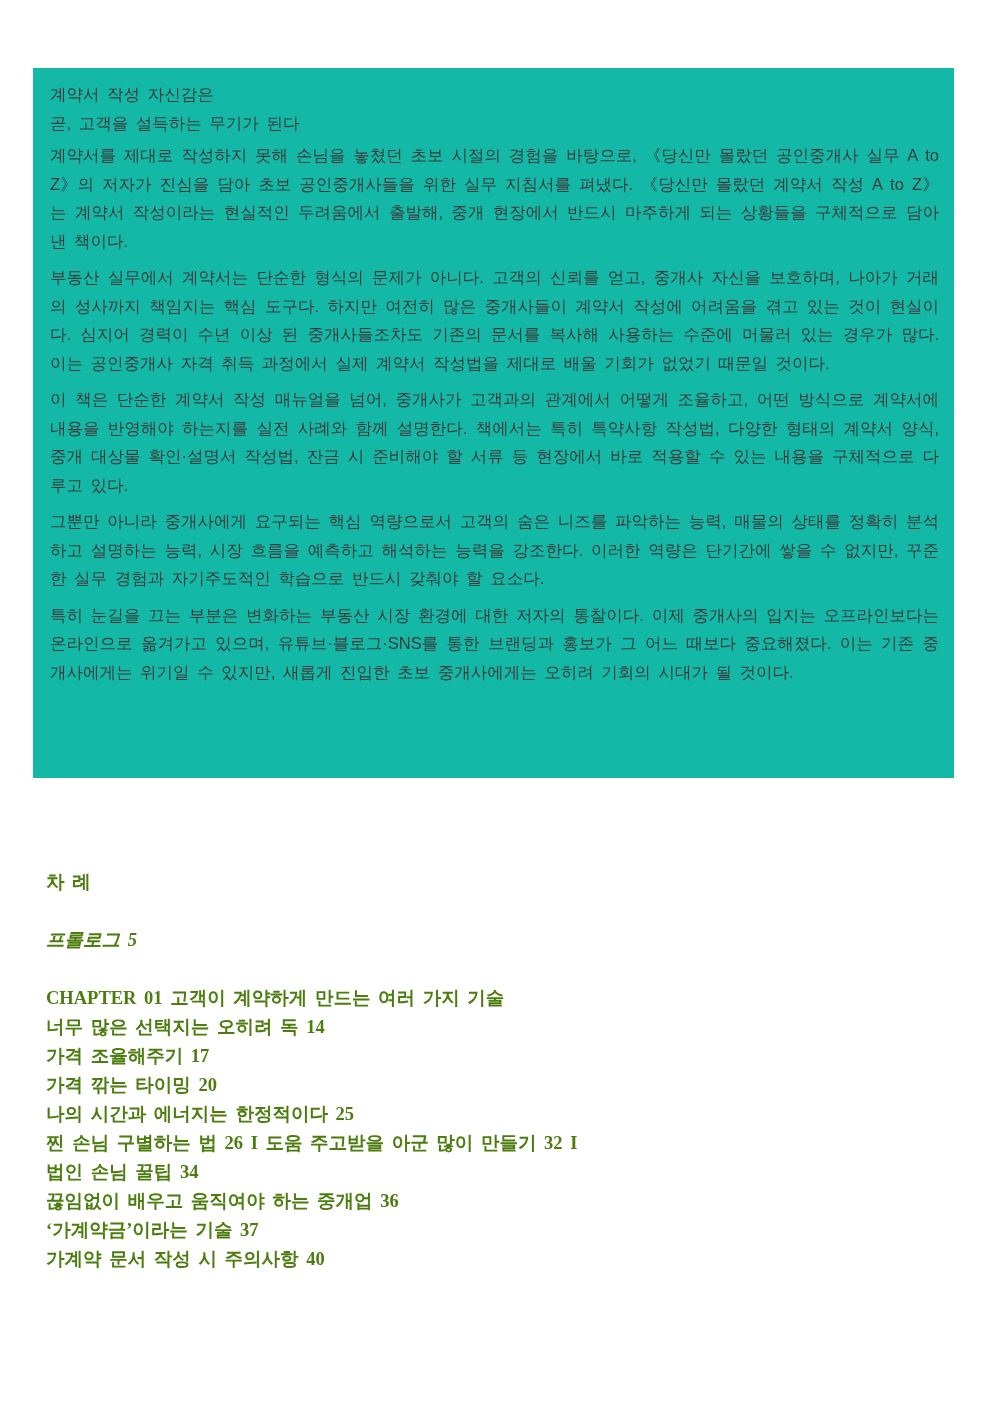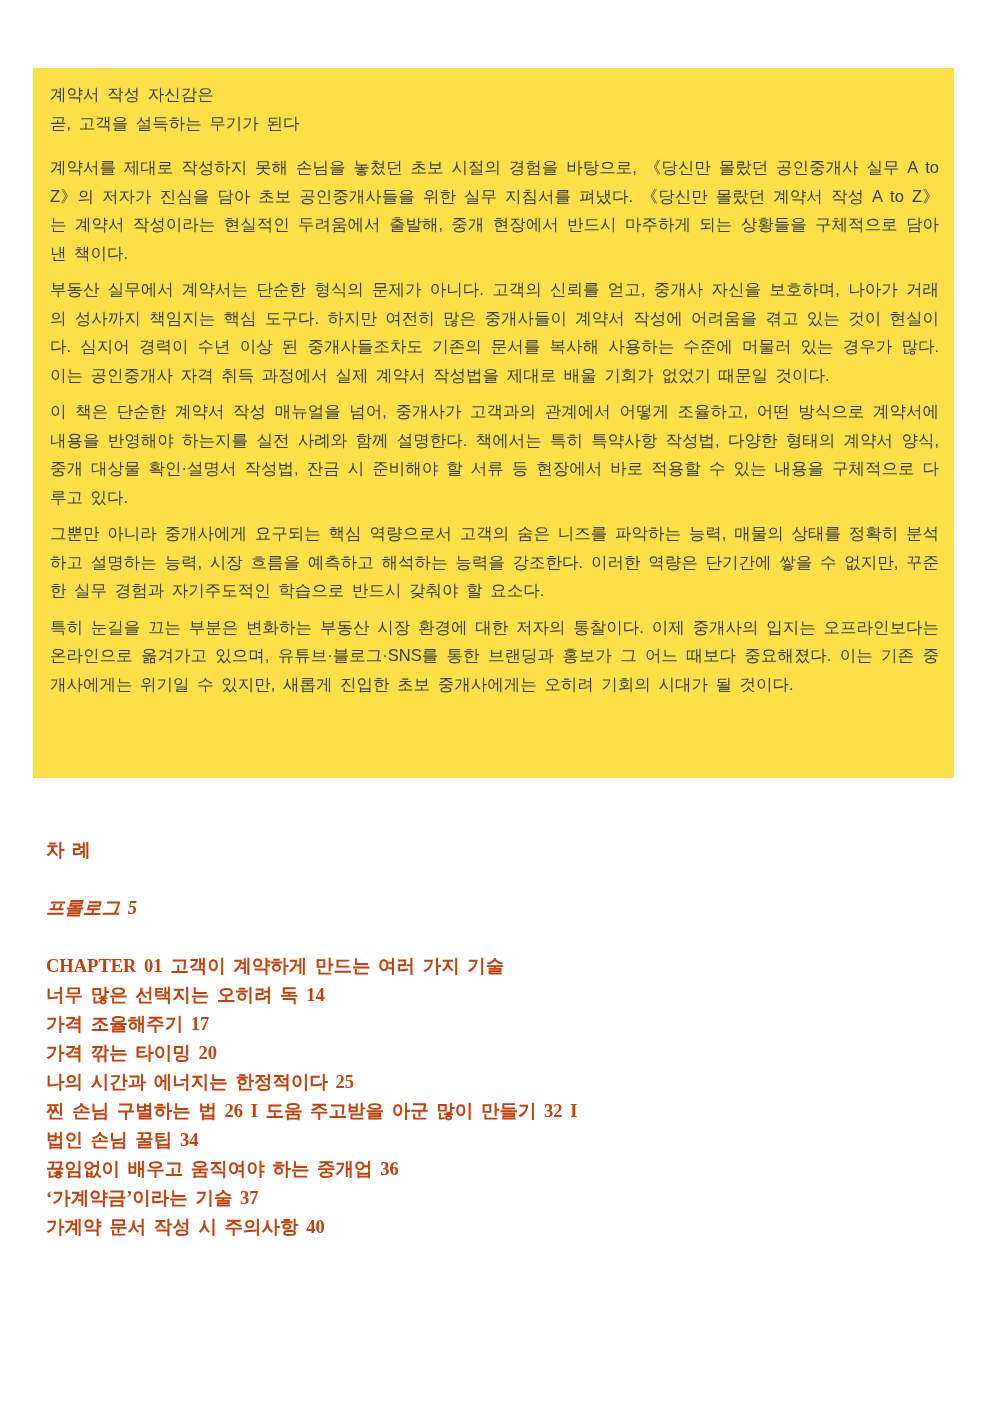--- a/index.html
+++ b/index.html
@@ -14,64 +14,64 @@
     position: relative;
   }
 
   
   .intro-panel {
     position: absolute;
     left: 33px;
     top: 68px;
     width: 921px;
     min-height: 710px;
-    background: #fde047;
+    background: #14b8a6;
     padding: 12px 15px 18px 17px;
     color: #3c3c3c;
     font-size: 16.5px;
     line-height: 28.5px;
     text-align: justify;
     word-spacing: 3px;
     word-break: break-all;
   }
   .intro-headline div {
     text-align: left;
   }
   .intro-panel p {
     margin-top: 8px;
   }
 
   
   .toc {
     position: absolute;
     left: 46px;
-    top: 836px;
+    top: 868px;
     width: 900px;
-    color: #c2410c;
+    color: #4d7c0f;
     font-family: "Liberation Serif", "DejaVu Serif", serif;
     font-weight: 600;
     font-size: 18.5px;
     line-height: 29px;
     word-spacing: 3px;
   }
   .toc-title { margin-bottom: 29px; }
   .toc-prologue { margin-bottom: 29px; font-style: italic; }
   .toc-chapter { margin-bottom: 29px; margin-top: 13px; }
   .toc-chapter:last-child { margin-bottom: 0; }
 </style>
 </head>
 <body>
 
 <section class="intro-panel">
   <div class="intro-headline">
     <div>계약서 작성 자신감은</div>
     <div>곧, 고객을 설득하는 무기가 된다</div>
     <div style="display:inline"></div>
   </div>
-  <div style="margin-top:16px">계약서를 제대로 작성하지 못해 손님을 놓쳤던 초보 시절의 경험을 바탕으로, 《당신만 몰랐던 공인중개사 실무 A to Z》의 저자가 진심을 담아 초보 공인중개사들을 위한 실무 지침서를 펴냈다. 《당신만 몰랐던 계약서 작성 A to Z》는 계약서 작성이라는 현실적인 두려움에서 출발해, 중개 현장에서 반드시 마주하게 되는 상황들을 구체적으로 담아낸 책이다.</div>
+  <div style="margin-top:4px">계약서를 제대로 작성하지 못해 손님을 놓쳤던 초보 시절의 경험을 바탕으로, 《당신만 몰랐던 공인중개사 실무 A to Z》의 저자가 진심을 담아 초보 공인중개사들을 위한 실무 지침서를 펴냈다. 《당신만 몰랐던 계약서 작성 A to Z》는 계약서 작성이라는 현실적인 두려움에서 출발해, 중개 현장에서 반드시 마주하게 되는 상황들을 구체적으로 담아낸 책이다.</div>
   <p>부동산 실무에서 계약서는 단순한 형식의 문제가 아니다. 고객의 신뢰를 얻고, 중개사 자신을 보호하며, 나아가 거래의 성사까지 책임지는 핵심 도구다. 하지만 여전히 많은 중개사들이 계약서 작성에 어려움을 겪고 있는 것이 현실이다. 심지어 경력이 수년 이상 된 중개사들조차도 기존의 문서를 복사해 사용하는 수준에 머물러 있는 경우가 많다. 이는 공인중개사 자격 취득 과정에서 실제 계약서 작성법을 제대로 배울 기회가 없었기 때문일 것이다.</p>
   <p>이 책은 단순한 계약서 작성 매뉴얼을 넘어, 중개사가 고객과의 관계에서 어떻게 조율하고, 어떤 방식으로 계약서에 내용을 반영해야 하는지를 실전 사례와 함께 설명한다. 책에서는 특히 특약사항 작성법, 다양한 형태의 계약서 양식, 중개 대상물 확인·설명서 작성법, 잔금 시 준비해야 할 서류 등 현장에서 바로 적용할 수 있는 내용을 구체적으로 다루고 있다.</p>
   <p>그뿐만 아니라 중개사에게 요구되는 핵심 역량으로서 고객의 숨은 니즈를 파악하는 능력, 매물의 상태를 정확히 분석하고 설명하는 능력, 시장 흐름을 예측하고 해석하는 능력을 강조한다. 이러한 역량은 단기간에 쌓을 수 없지만, 꾸준한 실무 경험과 자기주도적인 학습으로 반드시 갖춰야 할 요소다.</p>
   <p>특히 눈길을 끄는 부분은 변화하는 부동산 시장 환경에 대한 저자의 통찰이다. 이제 중개사의 입지는 오프라인보다는 온라인으로 옮겨가고 있으며, 유튜브·블로그·SNS를 통한 브랜딩과 홍보가 그 어느 때보다 중요해졌다. 이는 기존 중개사에게는 위기일 수 있지만, 새롭게 진입한 초보 중개사에게는 오히려 기회의 시대가 될 것이다.</p>
 </section>
 
 <section class="toc">
   <div class="toc-title">차 례</div>
   <div class="toc-prologue">프롤로그 5</div>
 

